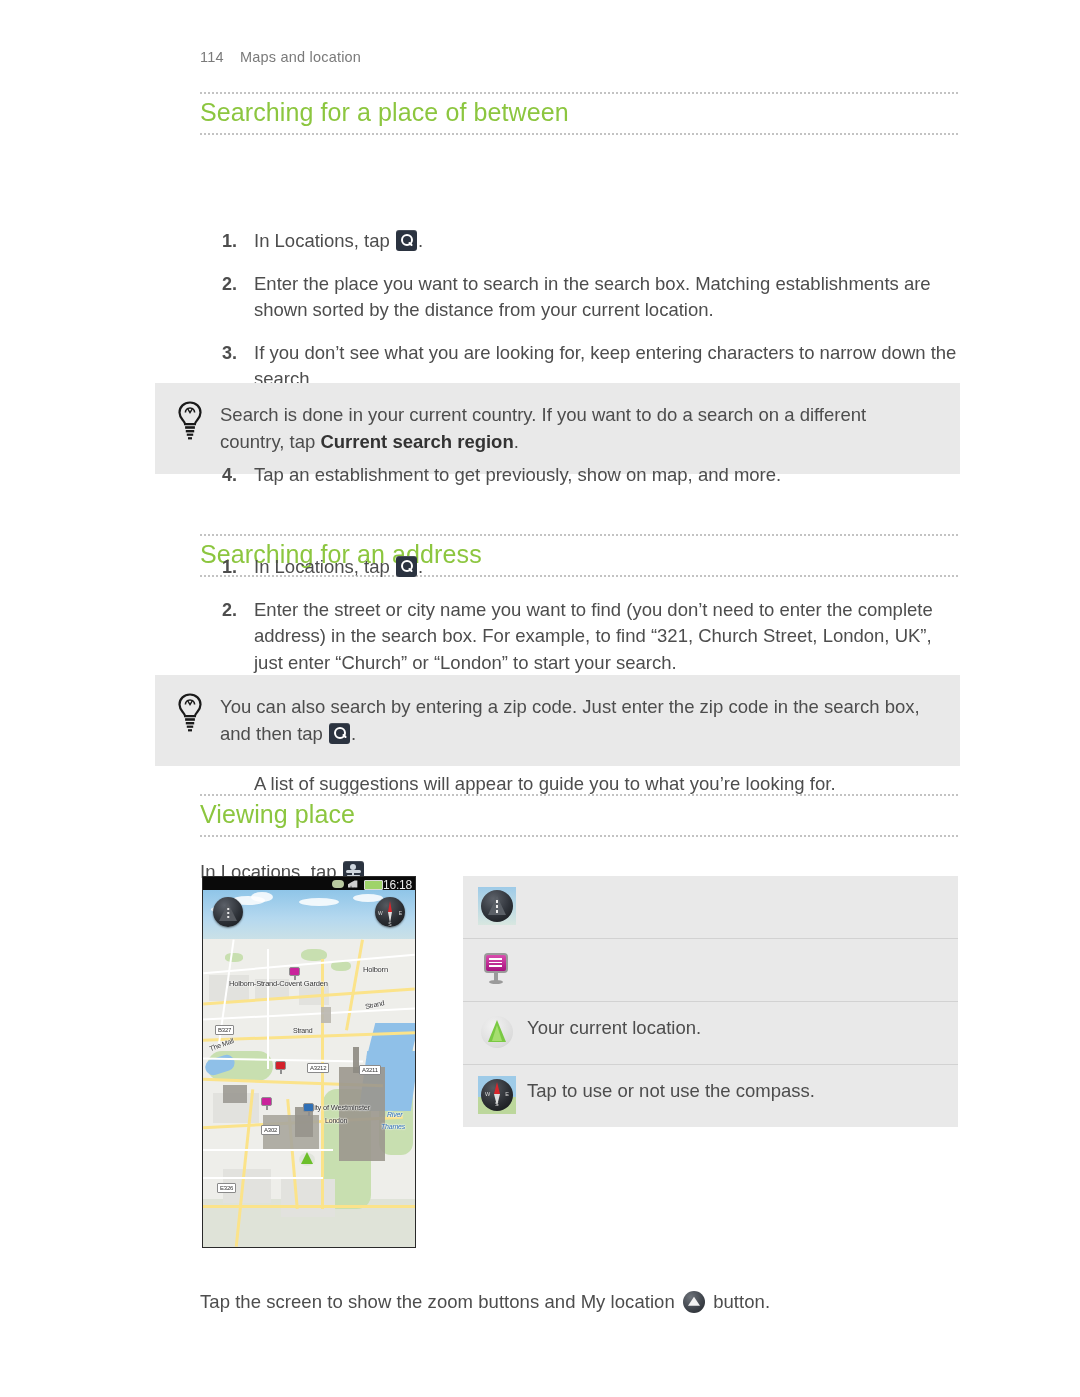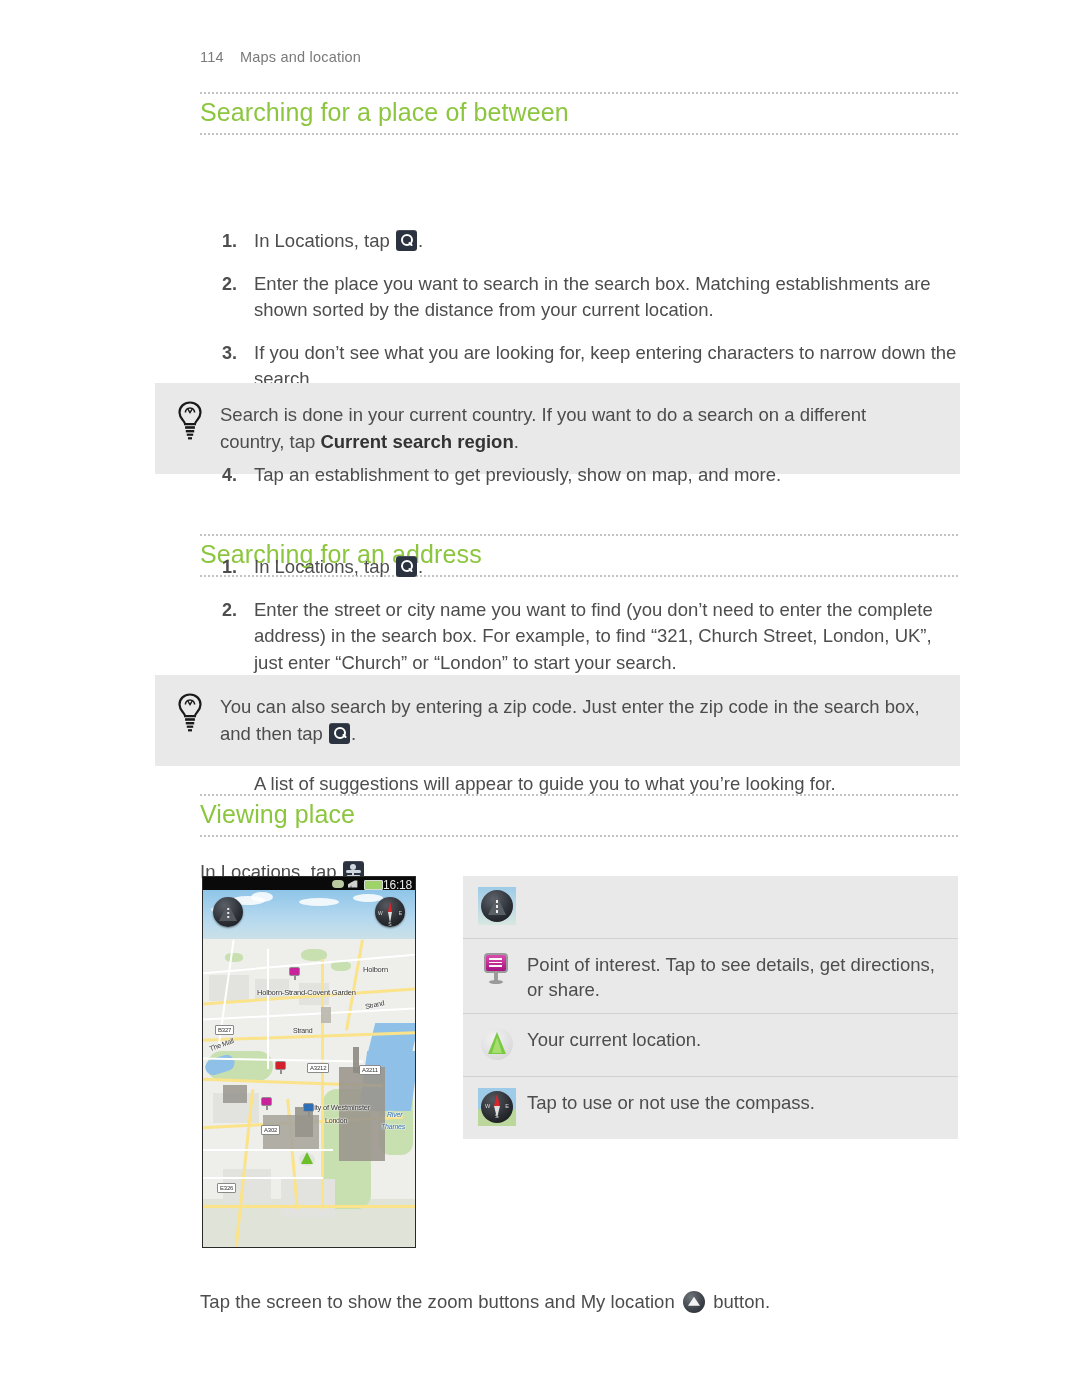--- a/index.html
+++ b/index.html
@@ -346,21 +346,21 @@
       <span class="road white" style="left:22px; top:0; width:2px; height:110px; transform:rotate(8deg);"></span>
 
       <span class="bldg" style="left:118px; top:68px; width:10px; height:16px;"></span>
       <span class="bldg" style="left:20px; top:146px; width:24px; height:18px; background:#9c9a93;"></span>
       <span class="bldg" style="left:60px; top:176px; width:56px; height:34px; background:#a9a69d;"></span>
       <span class="bldg" style="left:92px; top:168px; width:18px; height:30px; background:#97948c;"></span>
       <span class="bldg" style="left:136px; top:128px; width:46px; height:94px; background:#9b978e;"></span>
       <span class="bldg" style="left:150px; top:108px; width:6px; height:26px; background:#8d8a82;"></span>
 
       <span class="mlabel big" style="left:160px; top:26px;">Holborn</span>
-      <span class="mlabel big" style="left:26px; top:49px;padding-left:28px;">Holborn-Strand-Covent Garden</span>
+      <span class="mlabel big" style="left:26px; top:40px;">Holborn-Strand-Covent Garden</span>
       <span class="mlabel" style="left:162px; top:62px; transform:rotate(-12deg);">Strand</span>
       <span class="mlabel" style="left:90px; top:88px;">Strand</span>
       <span class="mlabel" style="left:6px; top:102px; transform:rotate(-20deg);">The Mall</span>
       <span class="mlabel big" style="left:106px; top:164px;">City of Westminster</span>
       <span class="mlabel" style="left:122px; top:178px;">London</span>
       <span class="mlabel blue" style="left:184px; top:172px;">River</span>
       <span class="mlabel blue" style="left:178px; top:184px;">Thames</span>
 
       <span class="shield" style="left:12px; top:86px;">B327</span>
       <span class="shield" style="left:104px; top:124px;">A3212</span>
@@ -419,21 +419,20 @@
 
     <div class="lrow">
       <div class="icowrap">
         <span class="ico poibig">
           <span class="stem"></span>
             <span class="base"></span>
           <span class="head"></span>
             <span class="lines"></span>
         </span>
       </div>
-      <div class="ltext">Point of interest. Tap to see details, get directions, or share.</div>
     </div>
 
     <div class="lrow">
       <div class="icowrap">
         <span class="ico loc">
           <span class="disc"></span>
             <span class="arrow"></span>
             <span class="arrow-in"></span>
         </span>
       </div>

